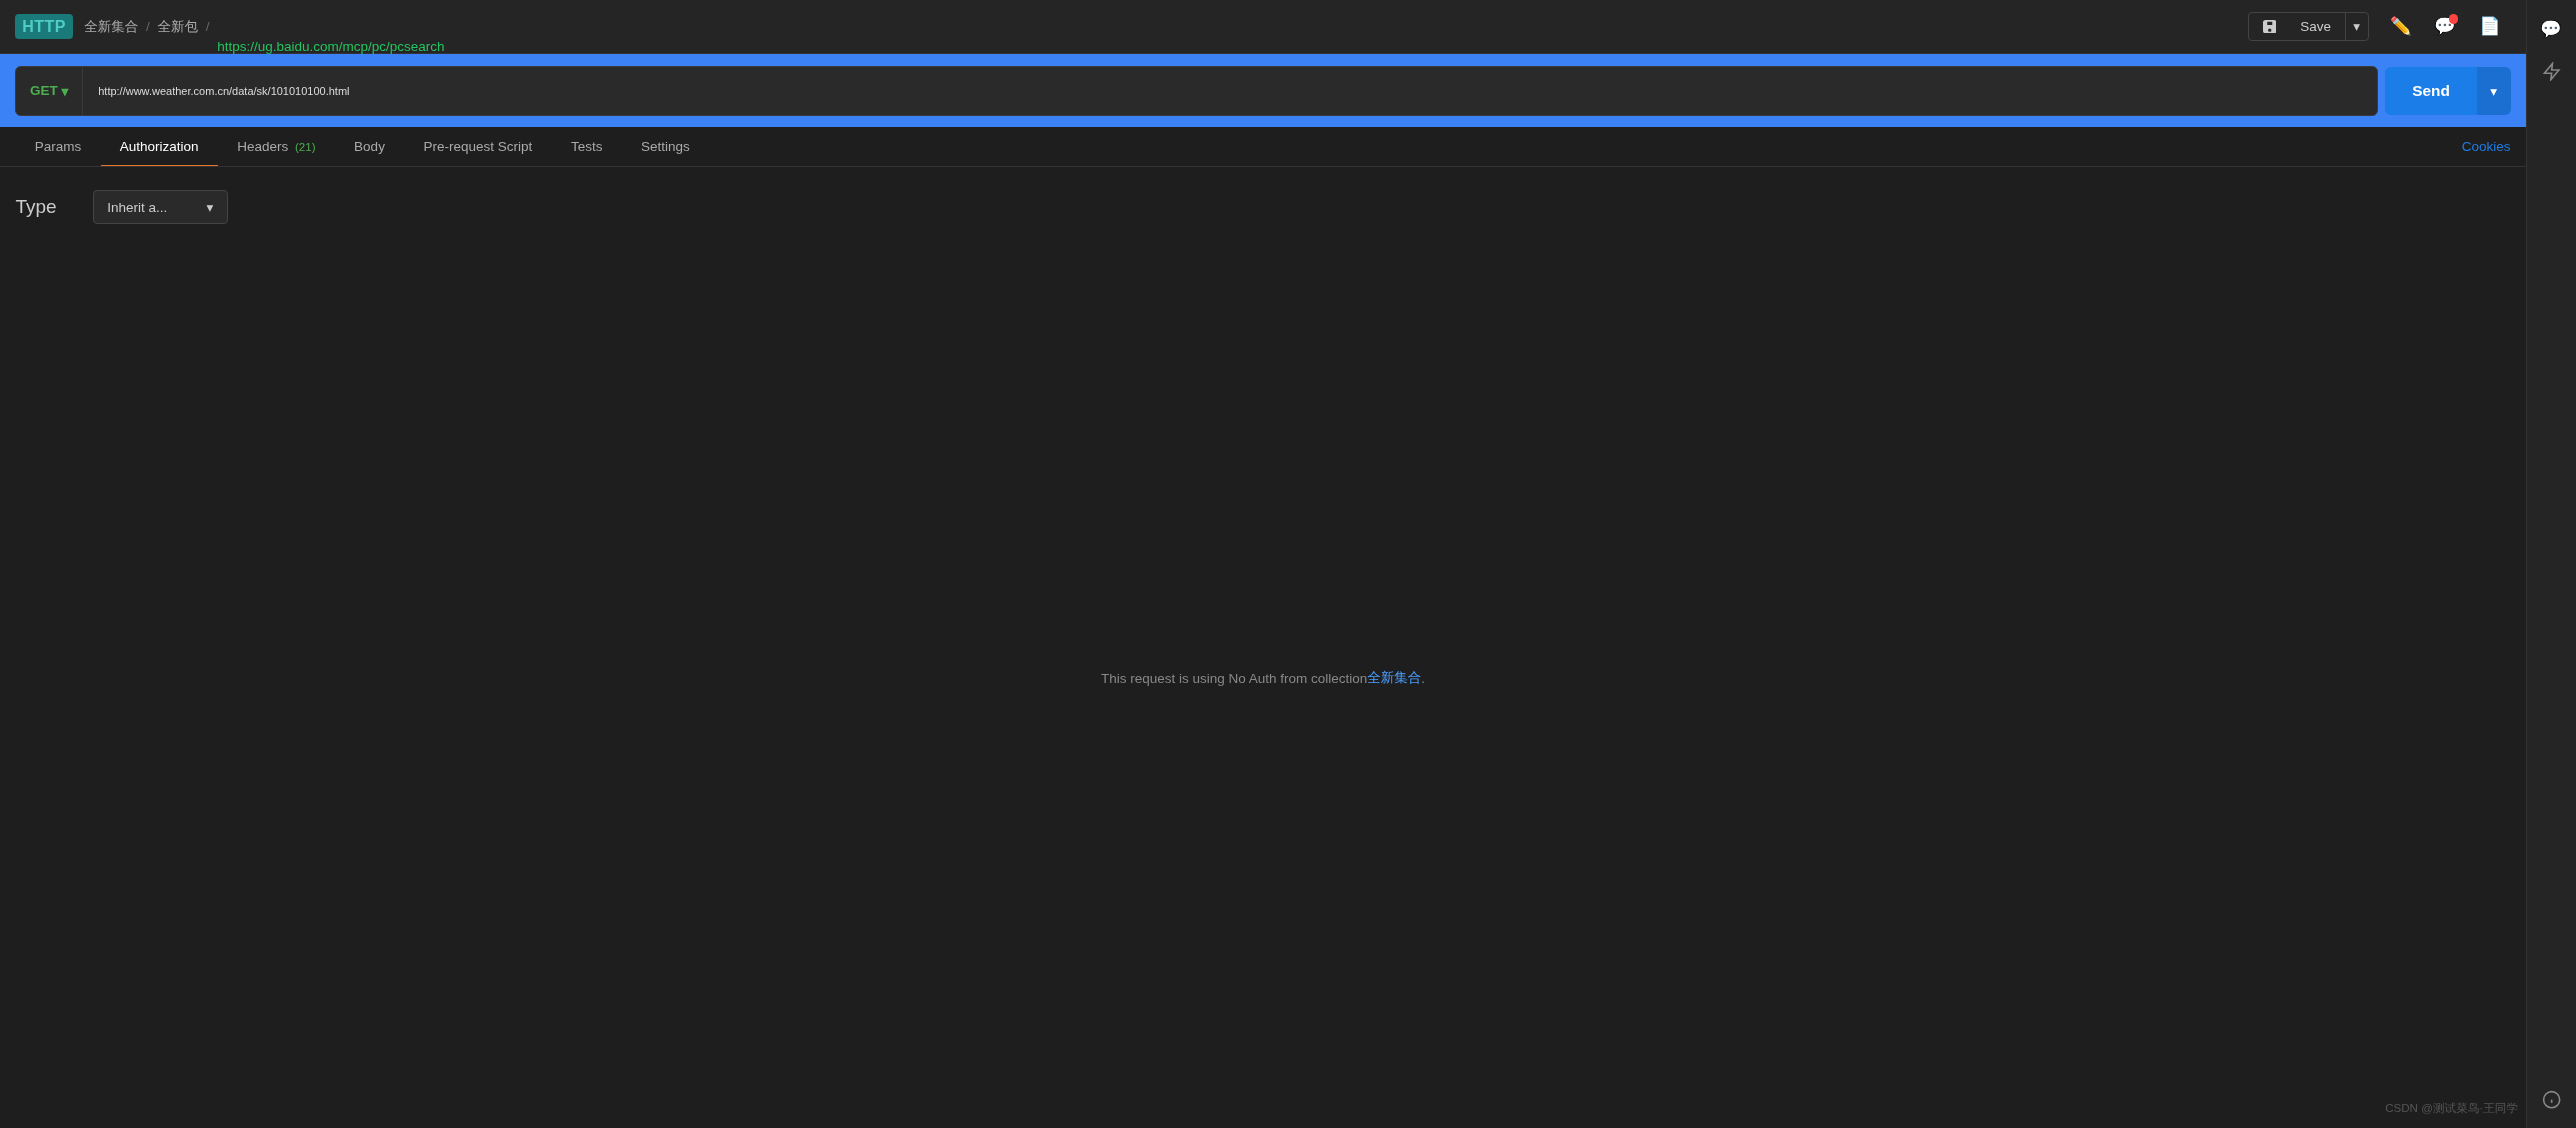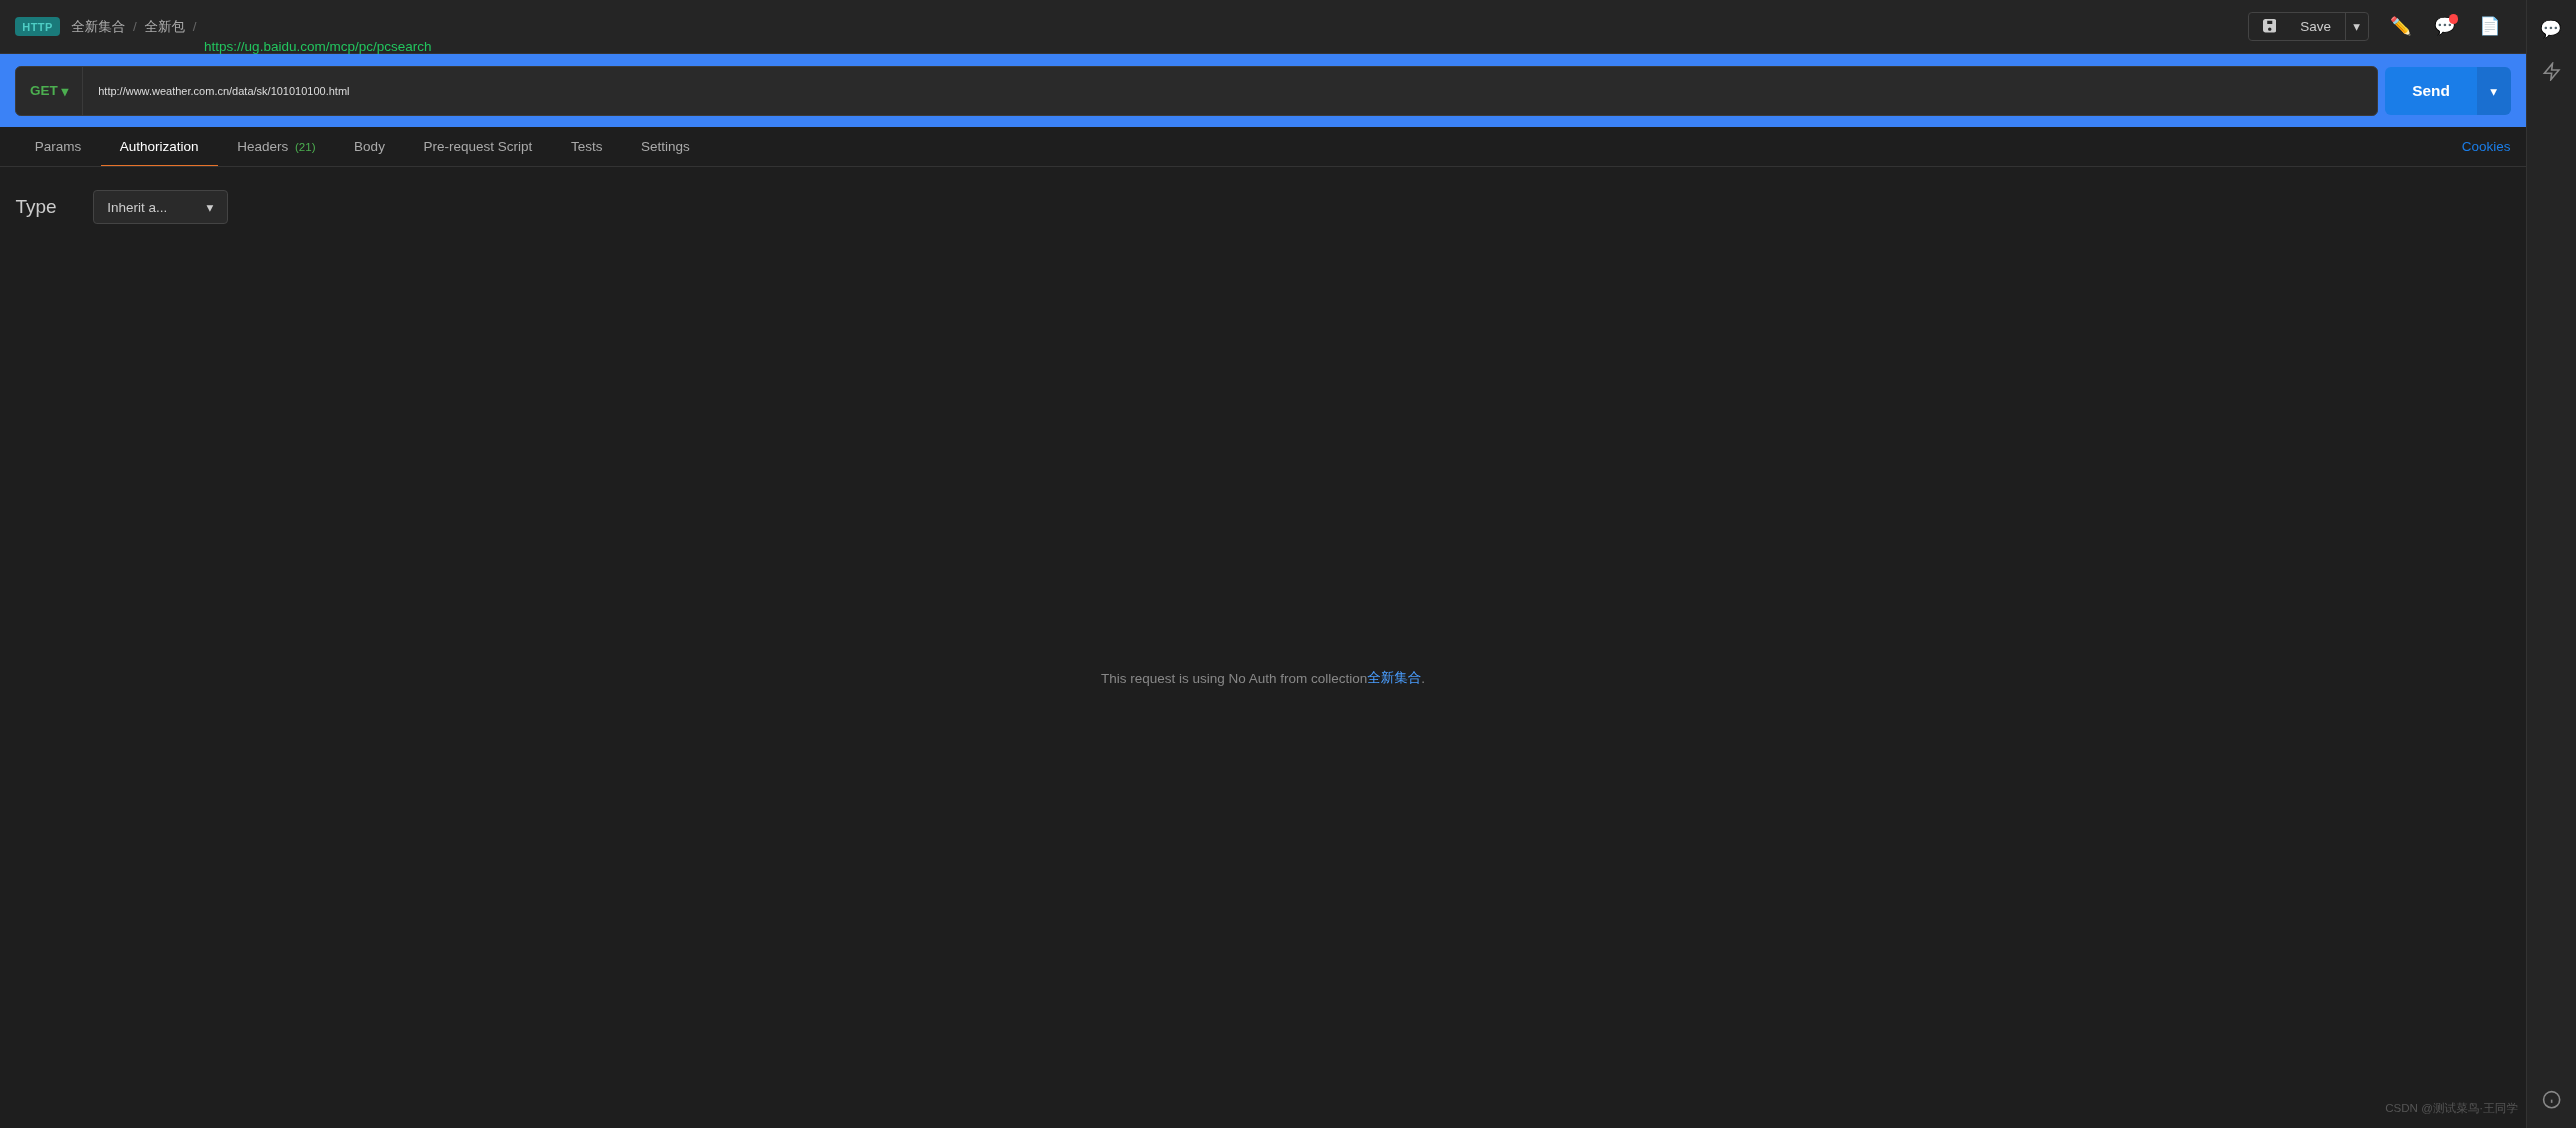--- a/index.html
+++ b/index.html
@@ -31,21 +31,21 @@
       padding: 0 15.4px;
       height: 54px;
       border-bottom: 1px solid #333;
       gap: 11.6px;
     }
 
     .http-badge {
       background: #1a7a7a;
       color: #4ecdc4;
       font-weight: bold;
-      font-size: 11px;
+      font-size: 16px;
       padding: 3.9px 6.8px;
       border-radius: 3.9px;
       letter-spacing: 0.5px;
     }
 
     .breadcrumb {
       color: #aaa;
       font-size: 13.5px;
       display: flex;
       align-items: center;
@@ -71,20 +71,21 @@
       background: transparent;
       border: 1px solid #444;
       border-radius: 3.9px;
       color: #ccc;
       cursor: pointer;
       overflow: hidden;
     }
 
     .save-btn-main {
       display: flex;
+      align-items: center;
       gap: 24px;
       padding: 5.8px 13.5px;
       background: transparent;
       border: none;
       color: #ccc;
       font-size: 13.5px;
       cursor: pointer;
     }
 
     .save-btn-caret {

